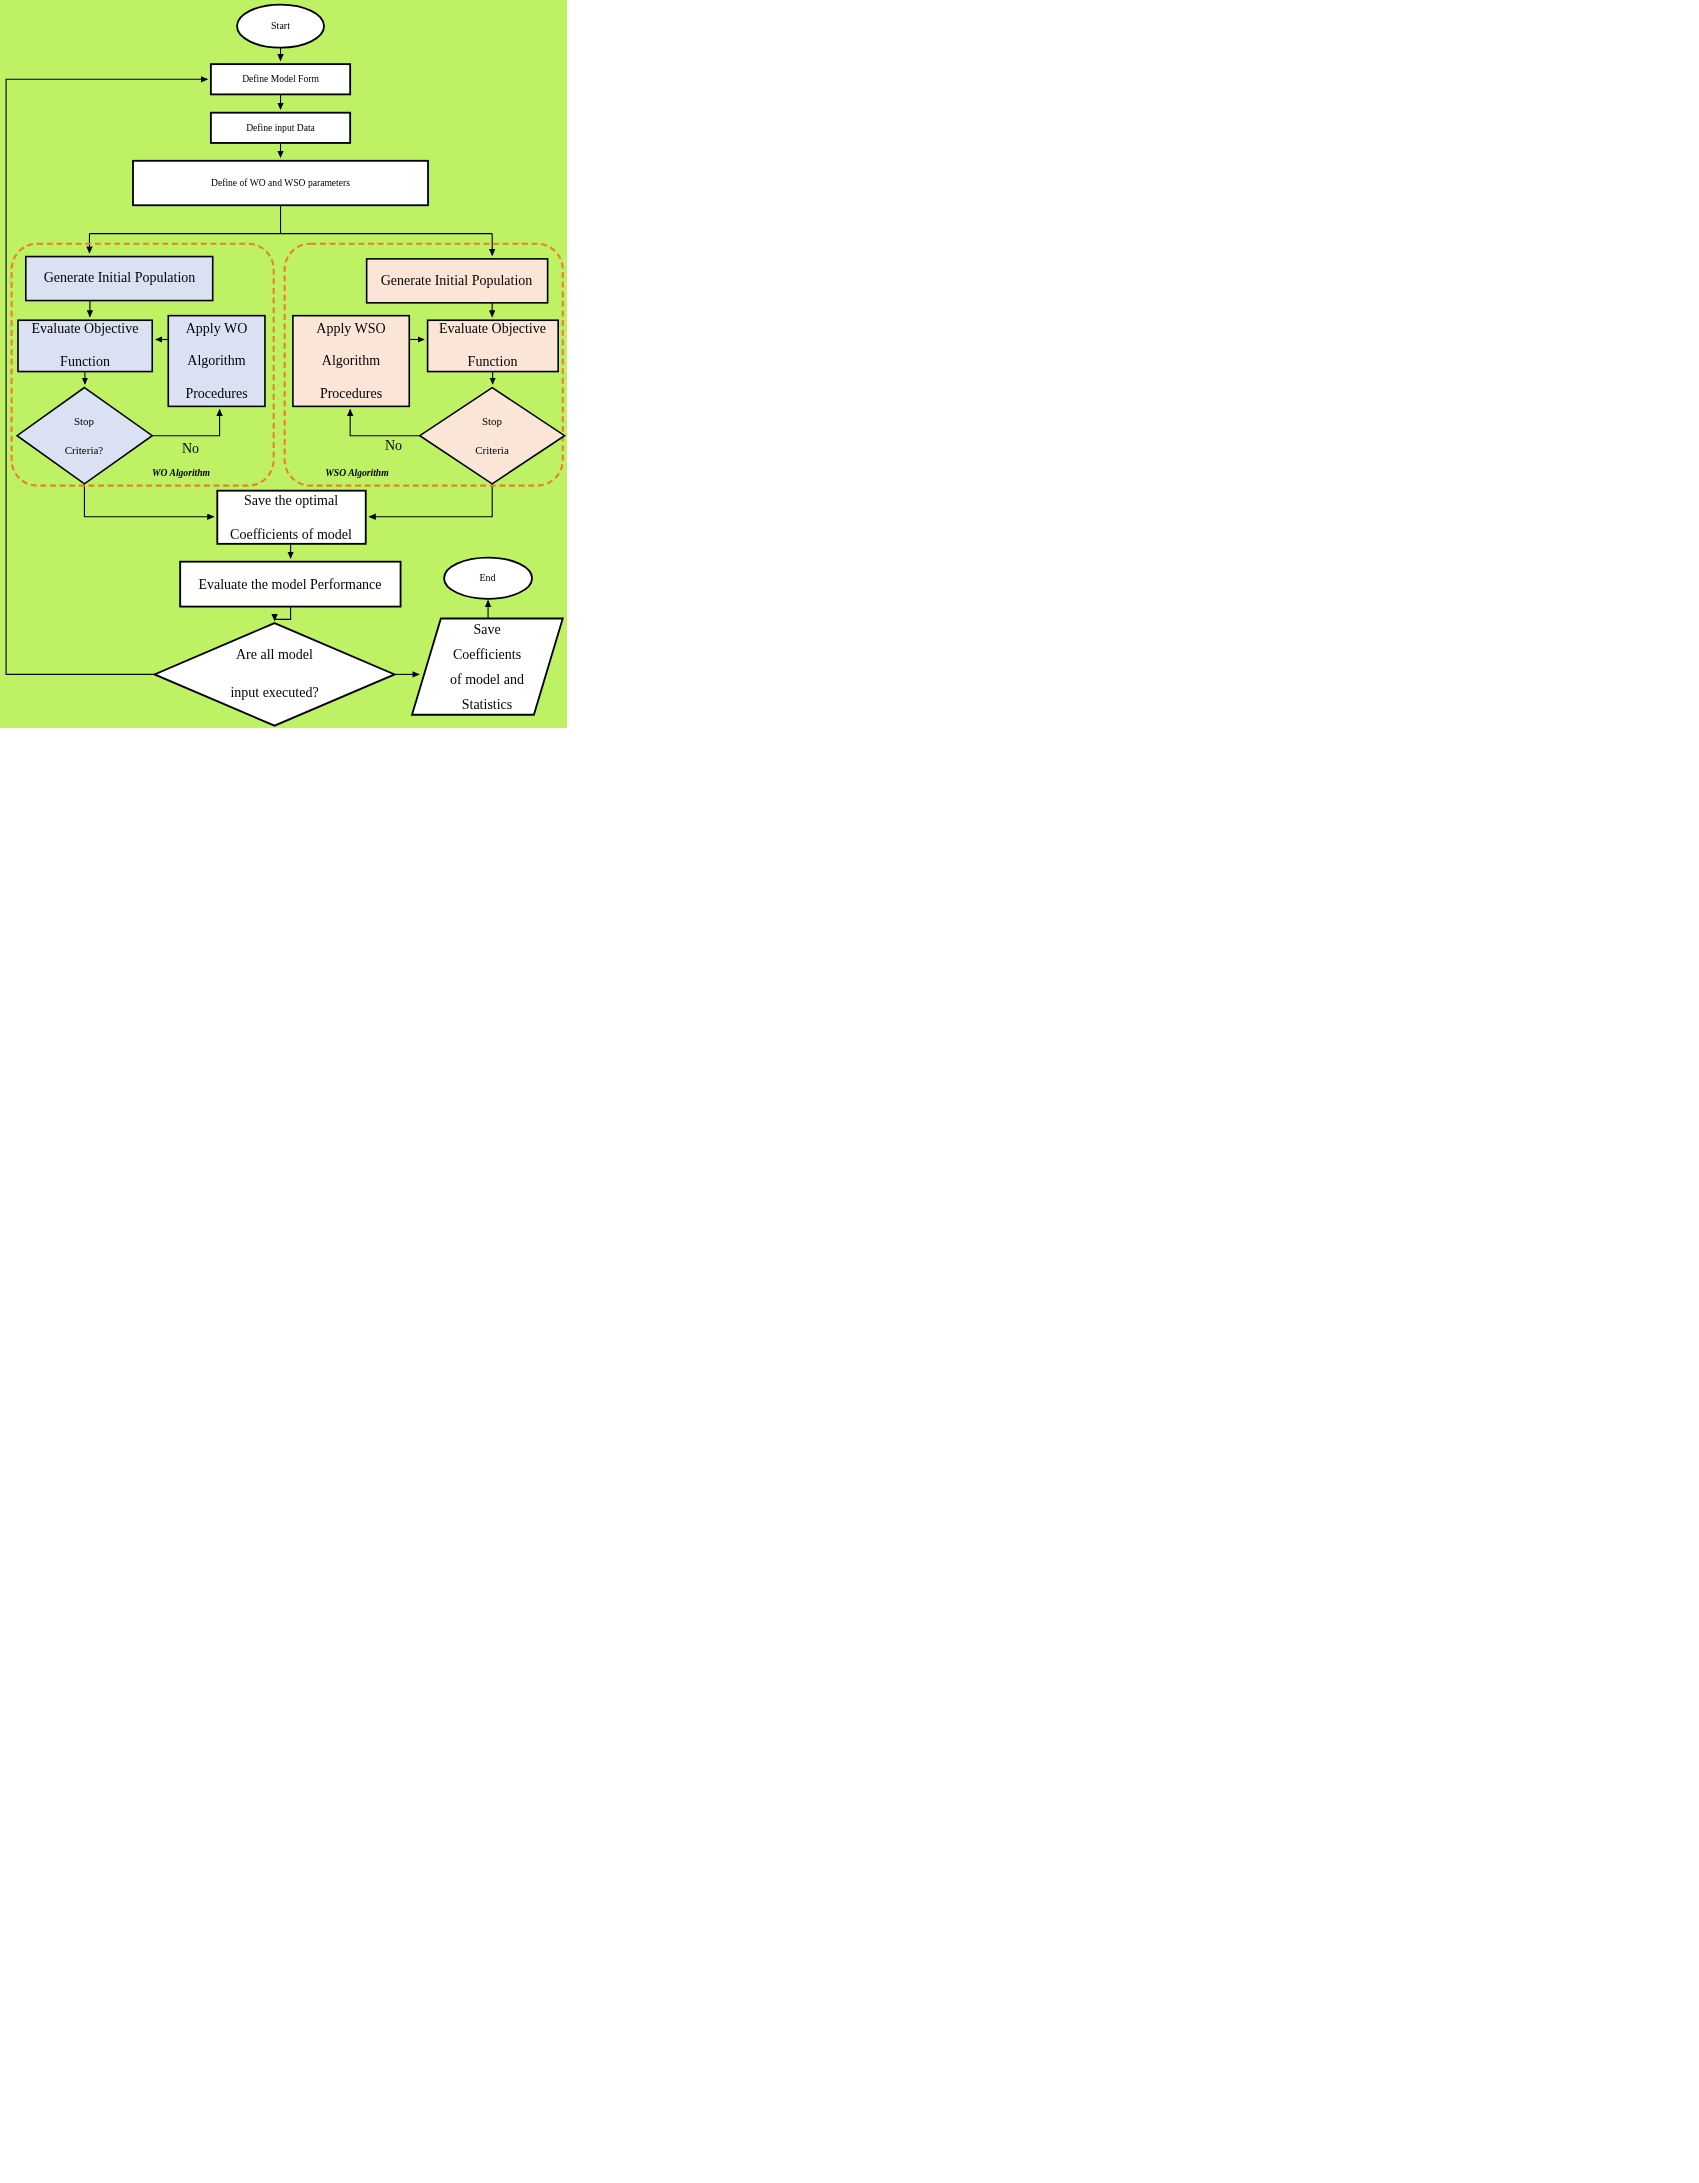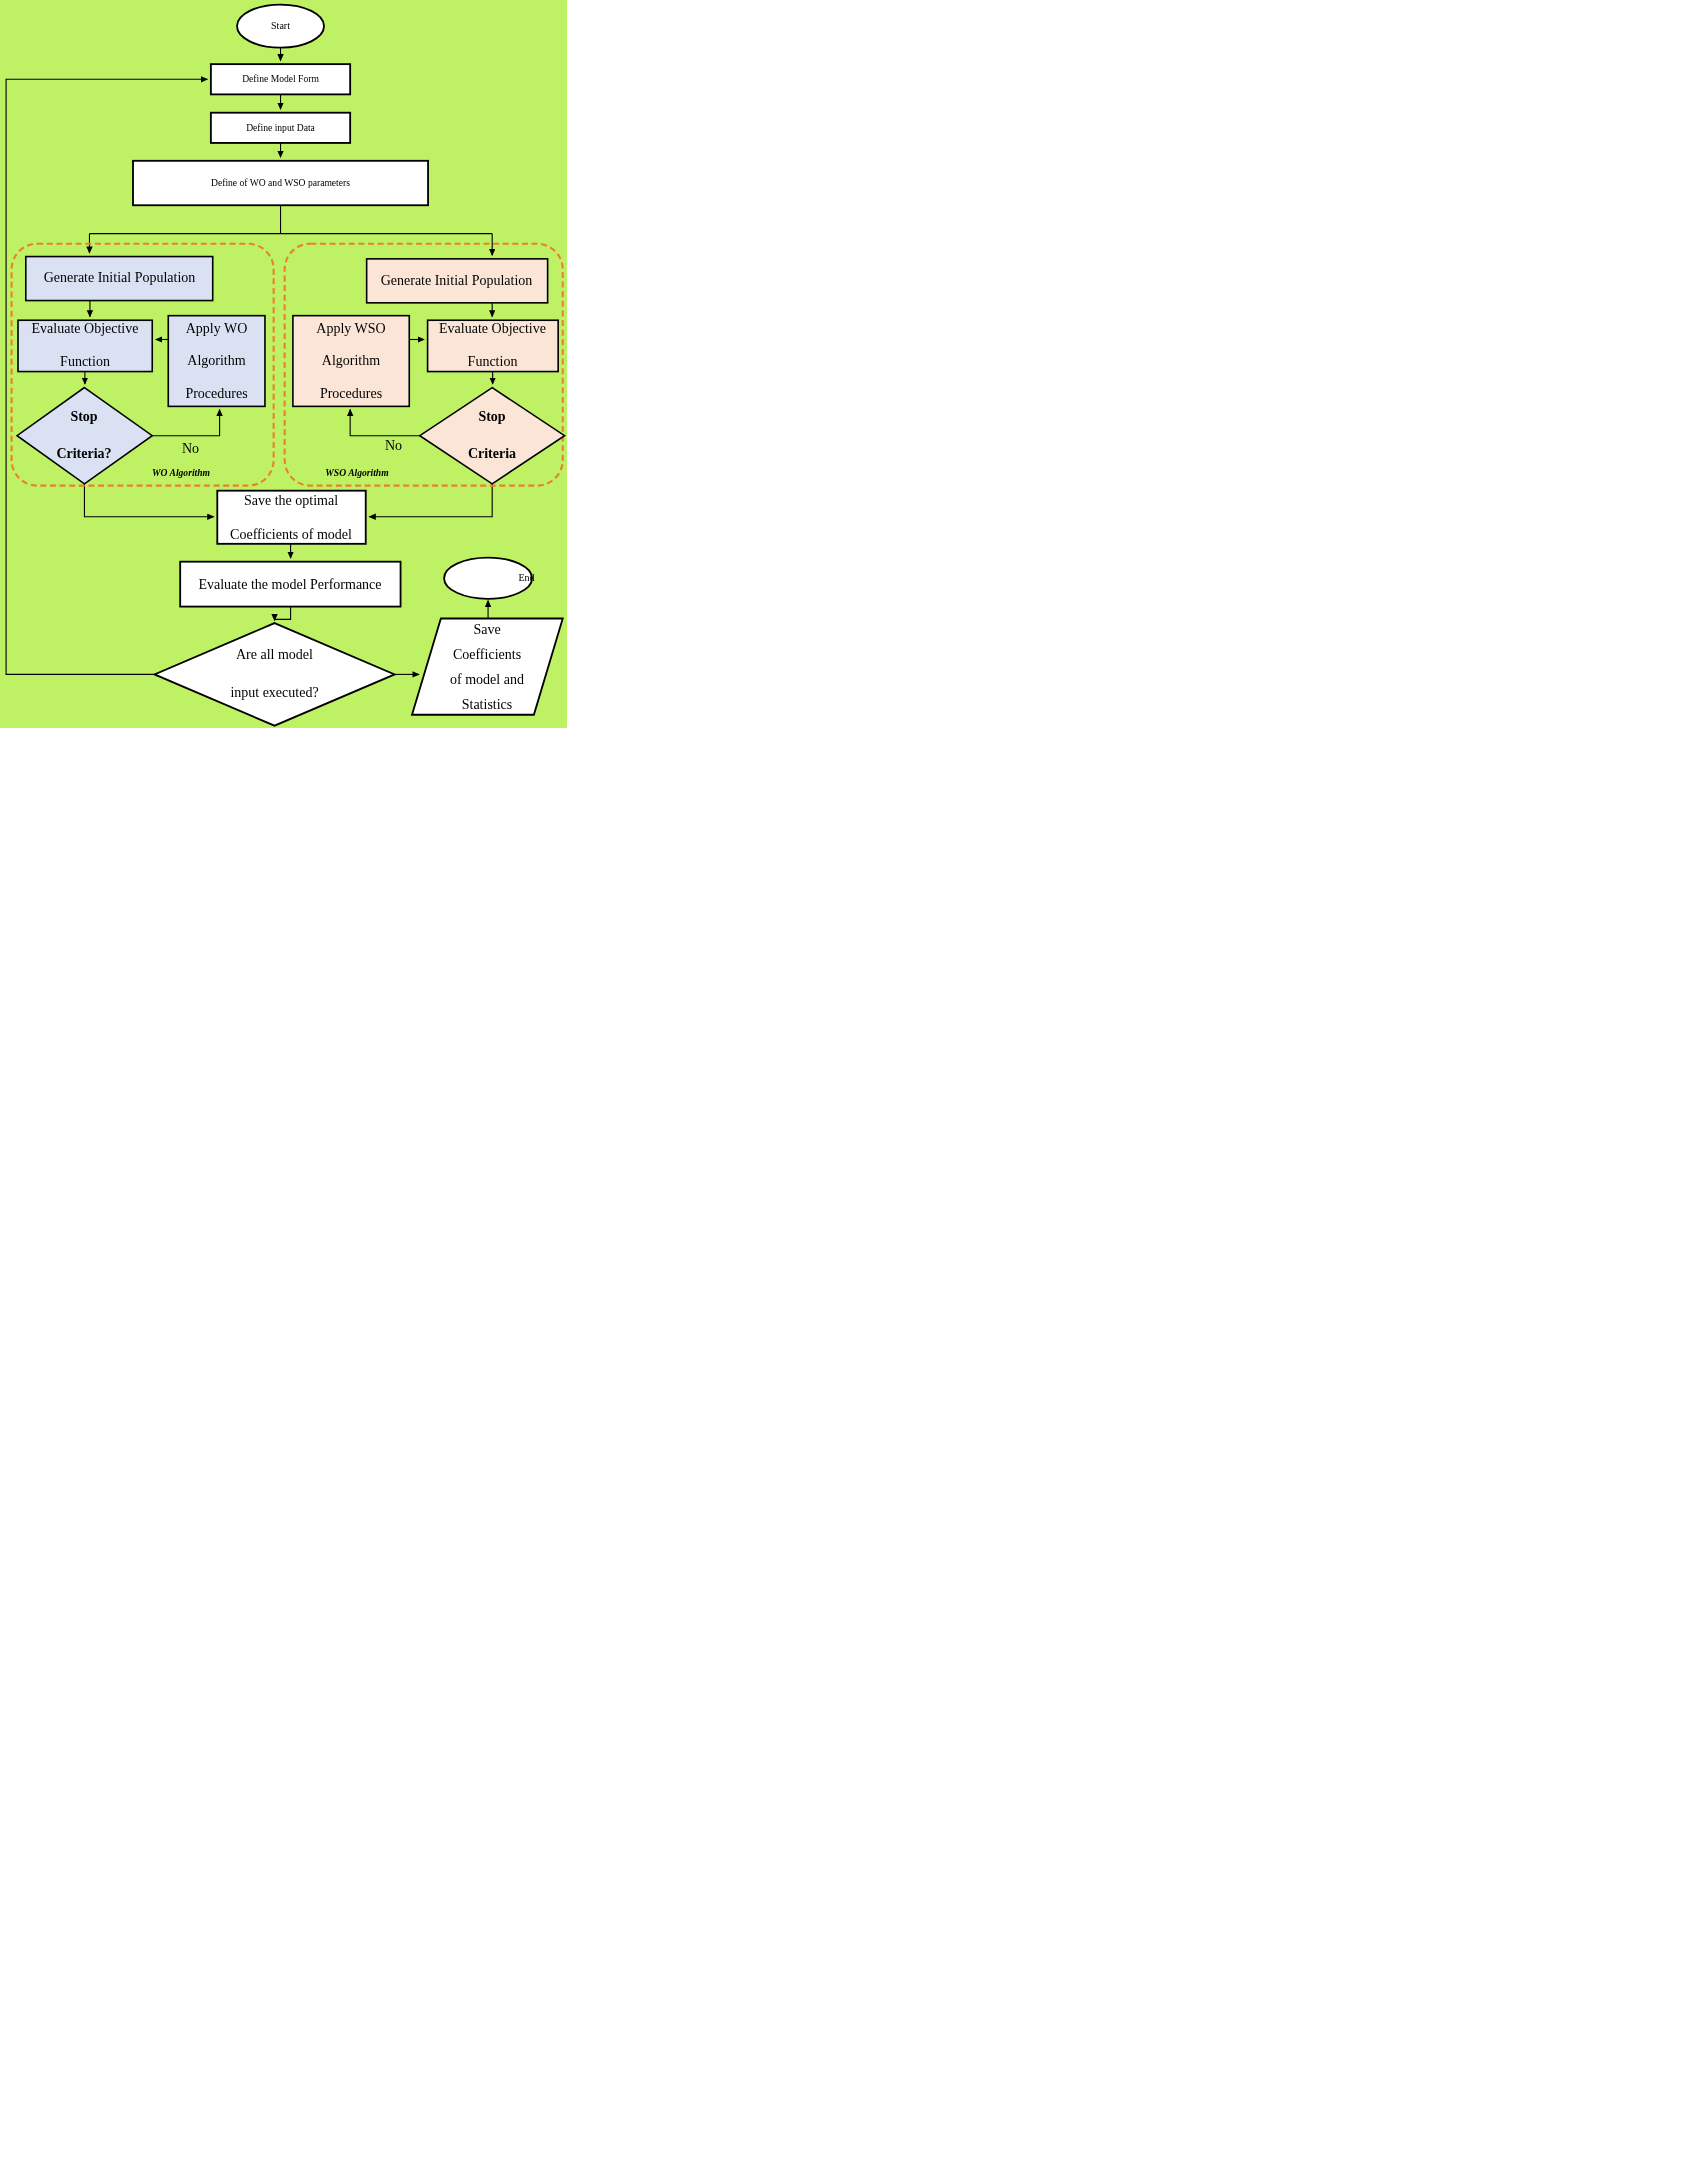--- a/index.html
+++ b/index.html
@@ -4,21 +4,21 @@
 <style>
   html,body{margin:0;padding:0;background:#ffffff;}
   #stage{position:relative;width:567px;height:728px;background:#bef264;
          font-family:"Liberation Serif", serif;color:#000;}
   #stage svg{position:absolute;left:0;top:0;}
   .lbl{position:absolute;display:flex;align-items:center;justify-content:center;
        text-align:center;white-space:pre-line;pointer-events:none;line-height:1.25;}
   .f22{font-size:10px;}
   .f21{font-size:9.6px;}
   .f20{font-size:14px;}
-  .f18{font-size:14px;font-weight:bold;}
+  .f18{font-size:11px;}
   .lh23{line-height:2.3;}
   .lh24{line-height:2.4;}
   .lh26{line-height:2.6;}
   .lh27{line-height:2.7;}
   .lh18{line-height:1.8;}
   .italic{font-style:italic;font-weight:bold;}
 </style>
 </head>
 <body>
 
@@ -113,15 +113,15 @@
 
   <div class="lbl f20 lh24" style="left:217px;top:491px;width:148px;height:53px;">Save the optimal
 Coefficients of model</div>
   <div class="lbl f20" style="left:180px;top:562px;width:220px;height:45px;">Evaluate the model Performance</div>
   <div class="lbl f20 lh27" style="left:206px;top:642px;width:137px;height:64px;">Are all model
 input executed?</div>
   <div class="lbl f20 lh18" style="left:441px;top:627px;width:92px;height:80px;text-align:center;">Save
 Coefficients
 of model and
 Statistics</div>
-  <div class="lbl f22" style="left:444px;top:567px;width:87px;height:23px;padding-left:39px;">End</div>
+  <div class="lbl f22" style="left:444px;top:567px;width:87px;height:23px;">End</div>
 </div>
 
 
 </body></html>

